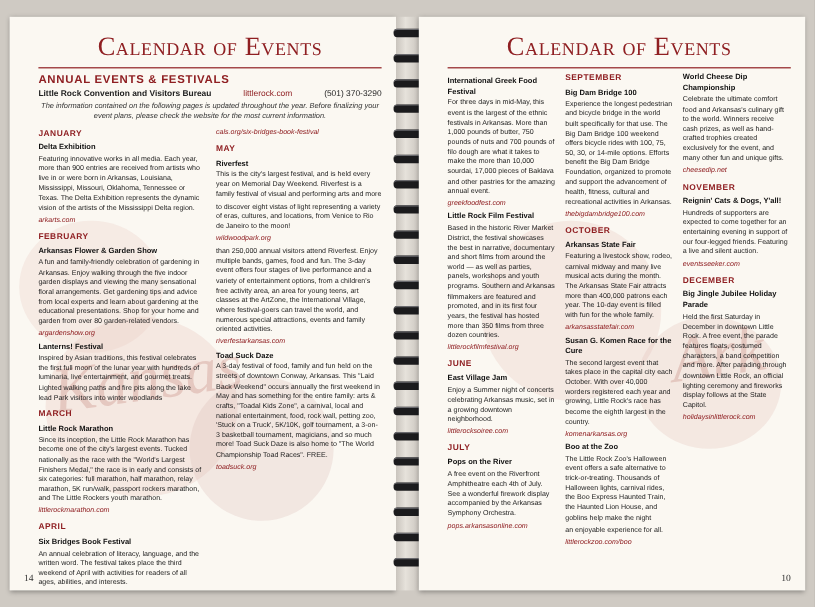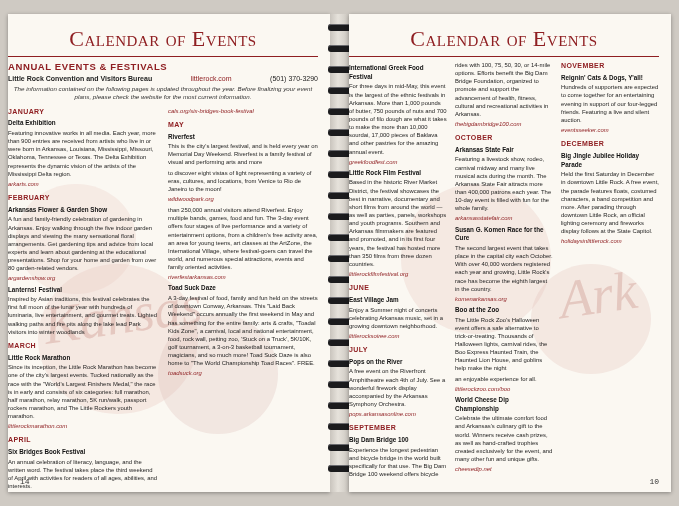--- a/index.html
+++ b/index.html
@@ -69,21 +69,21 @@
     font-size: 54px;
     color: #c98d84;
     opacity: 0.35;
     transform: rotate(-8deg);
     pointer-events: none;
     white-space: nowrap;
   }
 
   .inner {
     position: relative;
-    padding: 10px 12px 0 0;
+    padding: 10px 12px 0 24px;
     height: 100%;
     box-sizing: border-box;
   }
 
   h1.title {
     font-family: "Liberation Serif", serif;
     font-variant: small-caps;
     color: #8f1f22;
     font-size: 22px;
     letter-spacing: 0.5px;
@@ -164,21 +164,21 @@
     font-style: italic;
     margin: 0 0 3px 0;
     word-break: break-all;
   }
 
   .footer {
     position: absolute;
     bottom: 6px;
     font-size: 8px;
     color: #333;
-    font-family: Liberation Mono, monospace;
+    font-family: Liberation Serif, serif;
   }
   .footer.l { left: 12px; }
   .footer.r { right: 12px; }
 </style>
 </head>
 <body>
 
 <div class="spread">
 
   <div class="page left">

